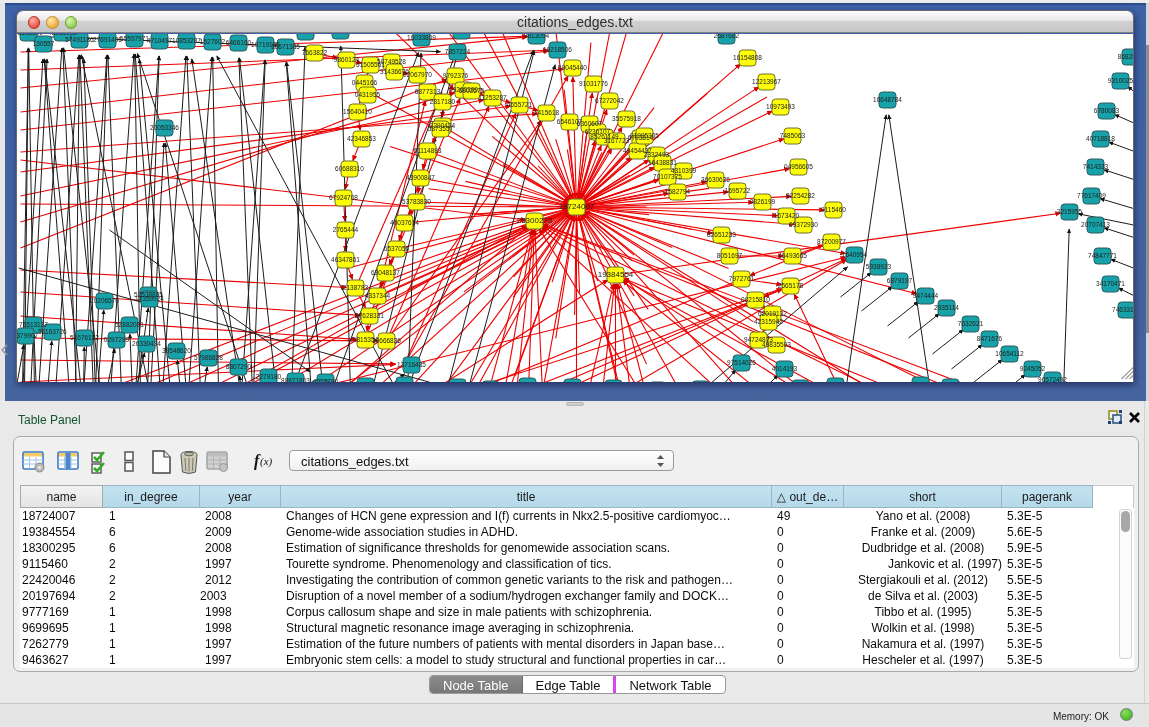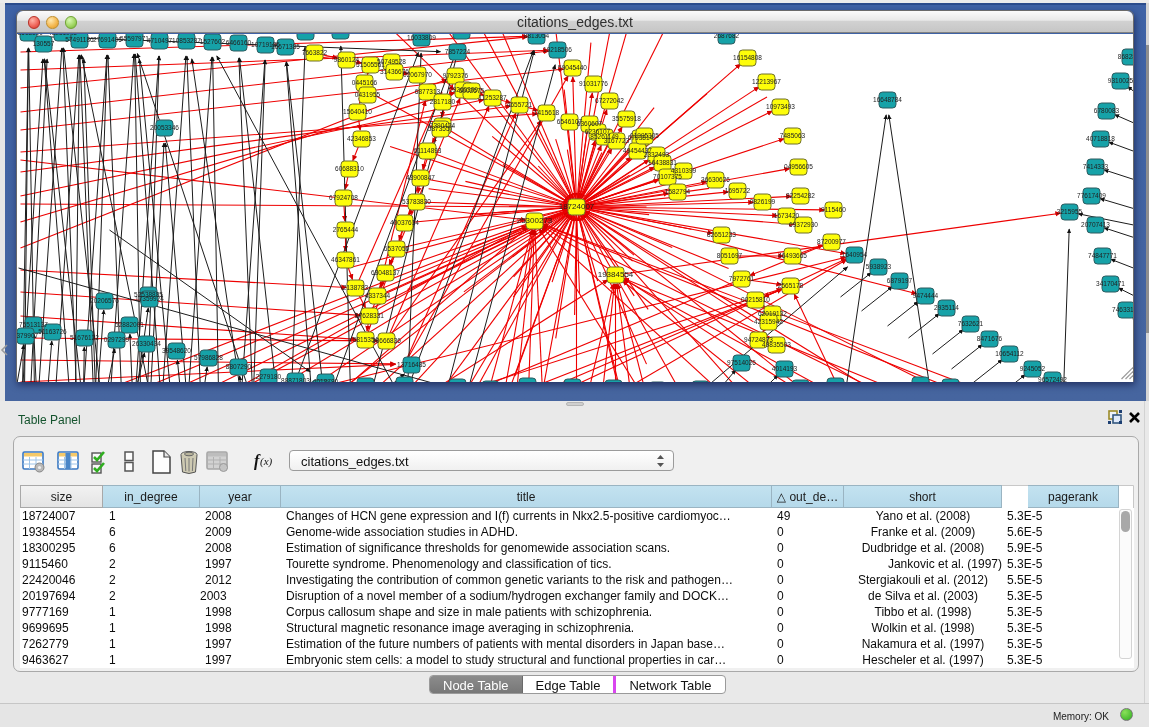--- a/index.html
+++ b/index.html
@@ -784,27 +784,27 @@
         </svg>
         <div id="combo">
           <span>citations_edges.txt</span>
    <svg width="9" height="14" style="position:absolute;right:8px;top:3px">
             <path d="M1 5 L4.5 1 L8 5 Z M1 9 L4.5 13 L8 9 Z" fill="#555"></path>
           </svg>
   </div>
       </div>
   <div id="twhite"></div>
   <div id="thead">
-   <div class="c first" style="left:0;width:83px">size</div>
+   <div class="c first" style="left:0;width:83px">name</div>
    <div class="c" style="left:83px;width:97px">in_degree</div>
    <div class="c" style="left:180px;width:81px">year</div>
    <div class="c" style="left:261px;width:491px">title</div>
    <div class="c" style="left:752px;width:72px">△ out_de…</div>
    <div class="c" style="left:824px;width:158px">short</div>
-   <div class="c" style="left:1008px;width:91px">pagerank</div>
+   <div class="c" style="left:982px;width:91px">pagerank</div>
   </div>
   <div id="tbody">
         <div class="r" style="top:0px">
           <span style="left:2px">18724007</span>
           <span style="left:89px">1</span>
           <span style="left:185px">2008</span>
           <span style="left:266px">Changes of HCN gene expression and I(f) currents in Nkx2.5-positive cardiomyoc…</span>
           <span style="left:757px">49</span>
           <span style="left:824px;width:158px;text-align:center">Yano et al. (2008)</span>
           <span style="left:987px">5.3E-5</span>
@@ -853,21 +853,21 @@
           <span style="left:757px">0</span>
           <span style="left:824px;width:158px;text-align:center">de Silva et al. (2003)</span>
           <span style="left:987px">5.3E-5</span>
         </div>
 <div class="r" style="top:96px">
           <span style="left:2px">9777169</span>
           <span style="left:89px">1</span>
           <span style="left:185px">1998</span>
           <span style="left:266px">Corpus callosum shape and size in male patients with schizophrenia.</span>
           <span style="left:757px">0</span>
-          <span style="left:824px;width:158px;text-align:center">Tibbo et al. (1998)</span>
+          <span style="left:824px;width:158px;text-align:center">Tibbo et al. (1995)</span>
           <span style="left:987px">5.3E-5</span>
         </div>
 <div class="r" style="top:112px">
           <span style="left:2px">9699695</span>
           <span style="left:89px">1</span>
           <span style="left:185px">1998</span>
           <span style="left:266px">Structural magnetic resonance image averaging in schizophrenia.</span>
           <span style="left:757px">0</span>
           <span style="left:824px;width:158px;text-align:center">Wolkin et al. (1998)</span>
           <span style="left:987px">5.3E-5</span>

